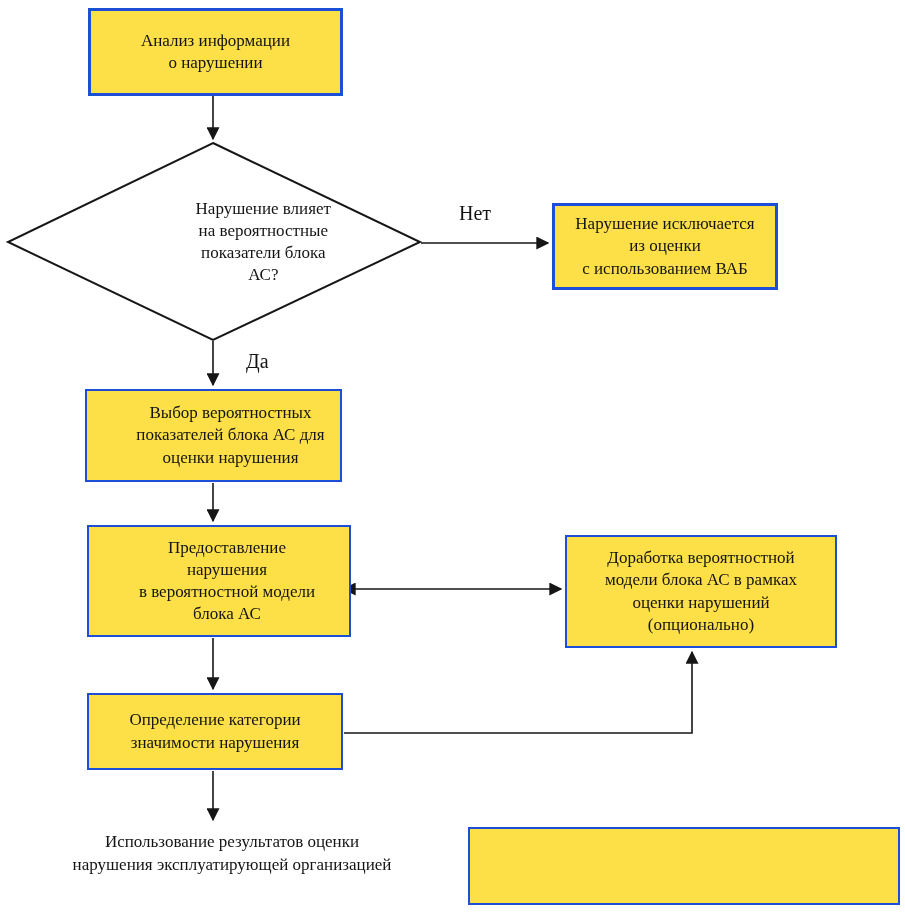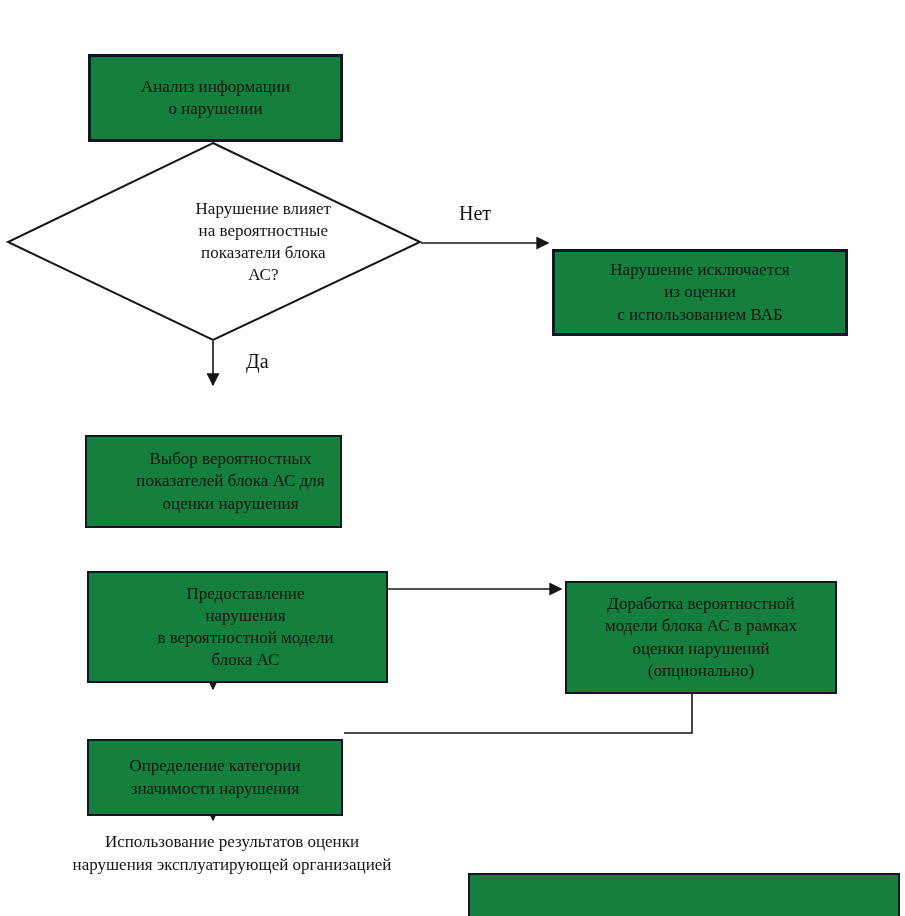--- a/index.html
+++ b/index.html
@@ -13,27 +13,26 @@
     overflow: hidden;
   }
   svg.connector-layer {
     position: absolute;
     left: 0; top: 0;
     width: 905px; height: 916px;
   }
   .node-box {
     position: absolute;
     box-sizing: border-box;
-    border: 2px solid #0f172a;
-    background: #15803d;
+    border: 2px solid #1d4ed8;
+    background: #fde047;
     display: flex;
     align-items: center;
     justify-content: center;
     text-align: center;
-    margin-top: 46px;
   }
   .node-box.thick { border-width: 3px; }
   .node-label {
     white-space: pre-line;
     font-size: 17px;
     line-height: 1.3;
   }
   .diamond-label-wrap {
     position: absolute;
     left: 95px; top: 178px;
@@ -96,33 +95,33 @@
 о нарушении</span>
   </div>
 
   <div class="diamond-label-wrap">
     <span class="node-label">Нарушение влияет
 на вероятностные
 показатели блока
 АС?</span>
   </div>
 
-  <div class="node-box thick" style="left:552px; top:203px; width:296px; height:87px;">
+  <div class="node-box thick" style="left:552px; top:203px; width:226px; height:87px;">
     <span class="node-label">Нарушение исключается
 из оценки
 с использованием ВАБ</span>
   </div>
 
   <div class="node-box" style="left:85px; top:389px; width:257px; height:93px;padding-left:34px;">
     <span class="node-label">Выбор вероятностных
 показателей блока АС для
 оценки нарушения</span>
   </div>
 
-  <div class="node-box" style="left:87px; top:525px; width:301px; height:112px;padding-left:16px;">
+  <div class="node-box" style="left:87px; top:525px; width:264px; height:112px;padding-left:16px;">
     <span class="node-label">Предоставление
 нарушения
 в вероятностной модели
 блока АС</span>
   </div>
 
   <div class="node-box" style="left:87px; top:693px; width:256px; height:77px;">
     <span class="node-label">Определение категории
 значимости нарушения</span>
   </div>

